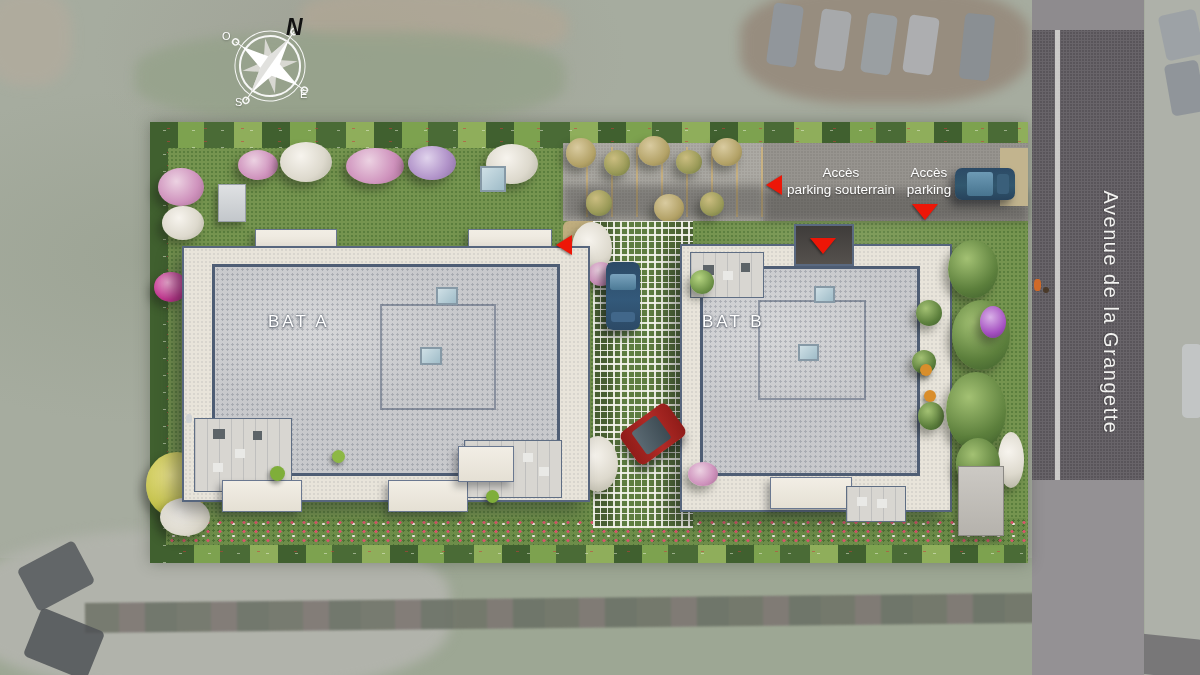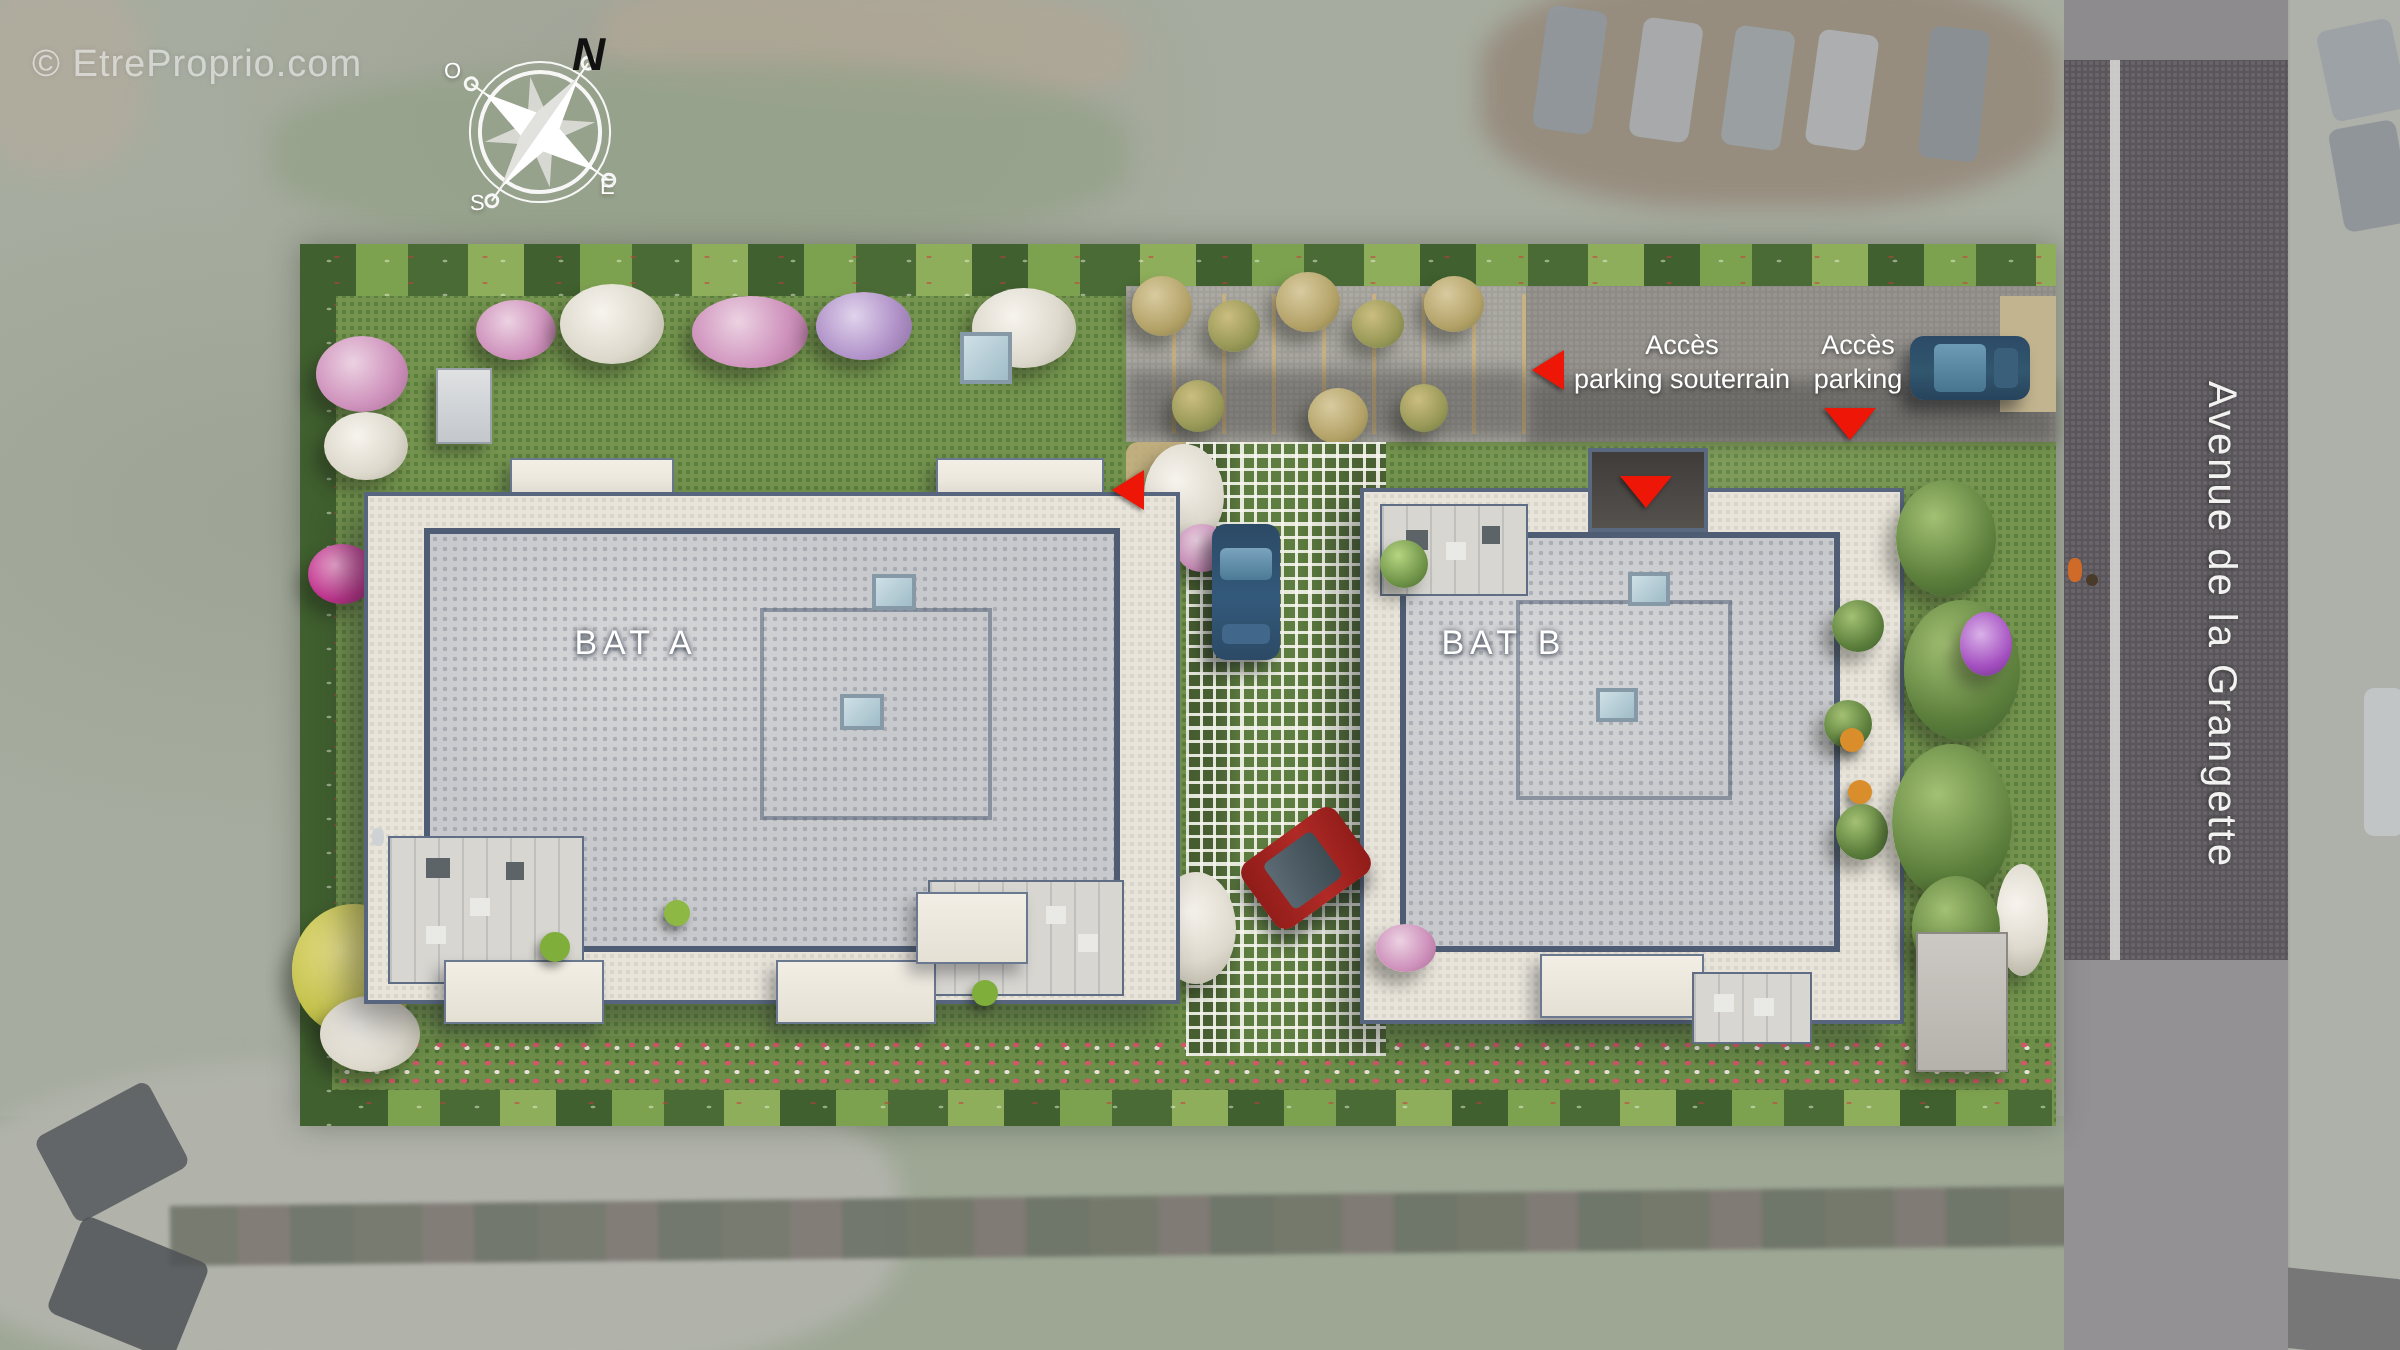--- a/index.html
+++ b/index.html
@@ -65,21 +65,21 @@
   .roof{background:
       radial-gradient(rgba(110,116,128,.35) 1px, transparent 1.3px),
       radial-gradient(ellipse 200px 120px at 30% 30%, rgba(255,255,255,.25), transparent 70%),
       #c8c9cc;background-size:5px 5px,auto,auto;border:3px solid #4e5d74;}
   .awning{background:linear-gradient(#f2eee5,#e5e0d4);border:1.5px solid #6a7890;box-shadow:-4px 5px 7px rgba(30,32,38,.35);}
   .paving{background:
       repeating-linear-gradient(90deg, rgba(120,125,135,.25) 0 1px, transparent 1px 12px),
       #d8d6d1;border:1px solid #5f6e84;}
   .inner-line{border:2px solid rgba(70,85,110,.75);background:transparent;}
   .sky{background:linear-gradient(135deg,#cfe0e6,#9fbcc8);border:2px solid #8699a6;}
-  .bat-label{color:#fff;font-size:17px;letter-spacing:3px;text-align:center;
+  .bat-label{color:#fff;font-size:17px;letter-spacing:3px;text-align:left;
     text-shadow:0 0 3px rgba(80,88,100,.95),0 1px 2px rgba(60,66,80,.8);}
   .parasol{border-radius:50%;box-shadow:-2px 3px 4px rgba(25,28,22,.45);}
   .furn{position:absolute;background:#5d6468;}
   .furn.light{background:#e9e9e6;}
   
   .car{border-radius:7px;box-shadow:-5px 6px 8px rgba(18,20,26,.5);}
   .car .glass{position:absolute;border-radius:3px;}
   
   .arr-left{width:0;height:0;border-top:10px solid transparent;border-bottom:10px solid transparent;border-right:16px solid #ed1607;filter:drop-shadow(-1px 1px 1px rgba(0,0,0,.45));}
   .arr-down{width:0;height:0;border-left:13px solid transparent;border-right:13px solid transparent;border-top:16px solid #ed1607;filter:drop-shadow(-1px 1px 1px rgba(0,0,0,.45));}
@@ -283,15 +283,14 @@
           <polygon points="50,16 50,84 43,57 43,43" fill="#c9c9c2" opacity=".55"></polygon>
         </g>
       </g>
     </svg>
     <span class="compass-n" style="left:66px;top:0px;">N</span>
     <span class="compass-letter" style="left:2px;top:16px;">O</span>
     <span class="compass-letter" style="left:15px;top:82px;">S</span>
     <span class="compass-letter" style="left:80px;top:74px;">E</span>
   </div>
 
-  <div class="abs watermark" style="left:16px;top:22px;">© EtreProprio.com</div>
 
 </div>
 
 </body></html>

